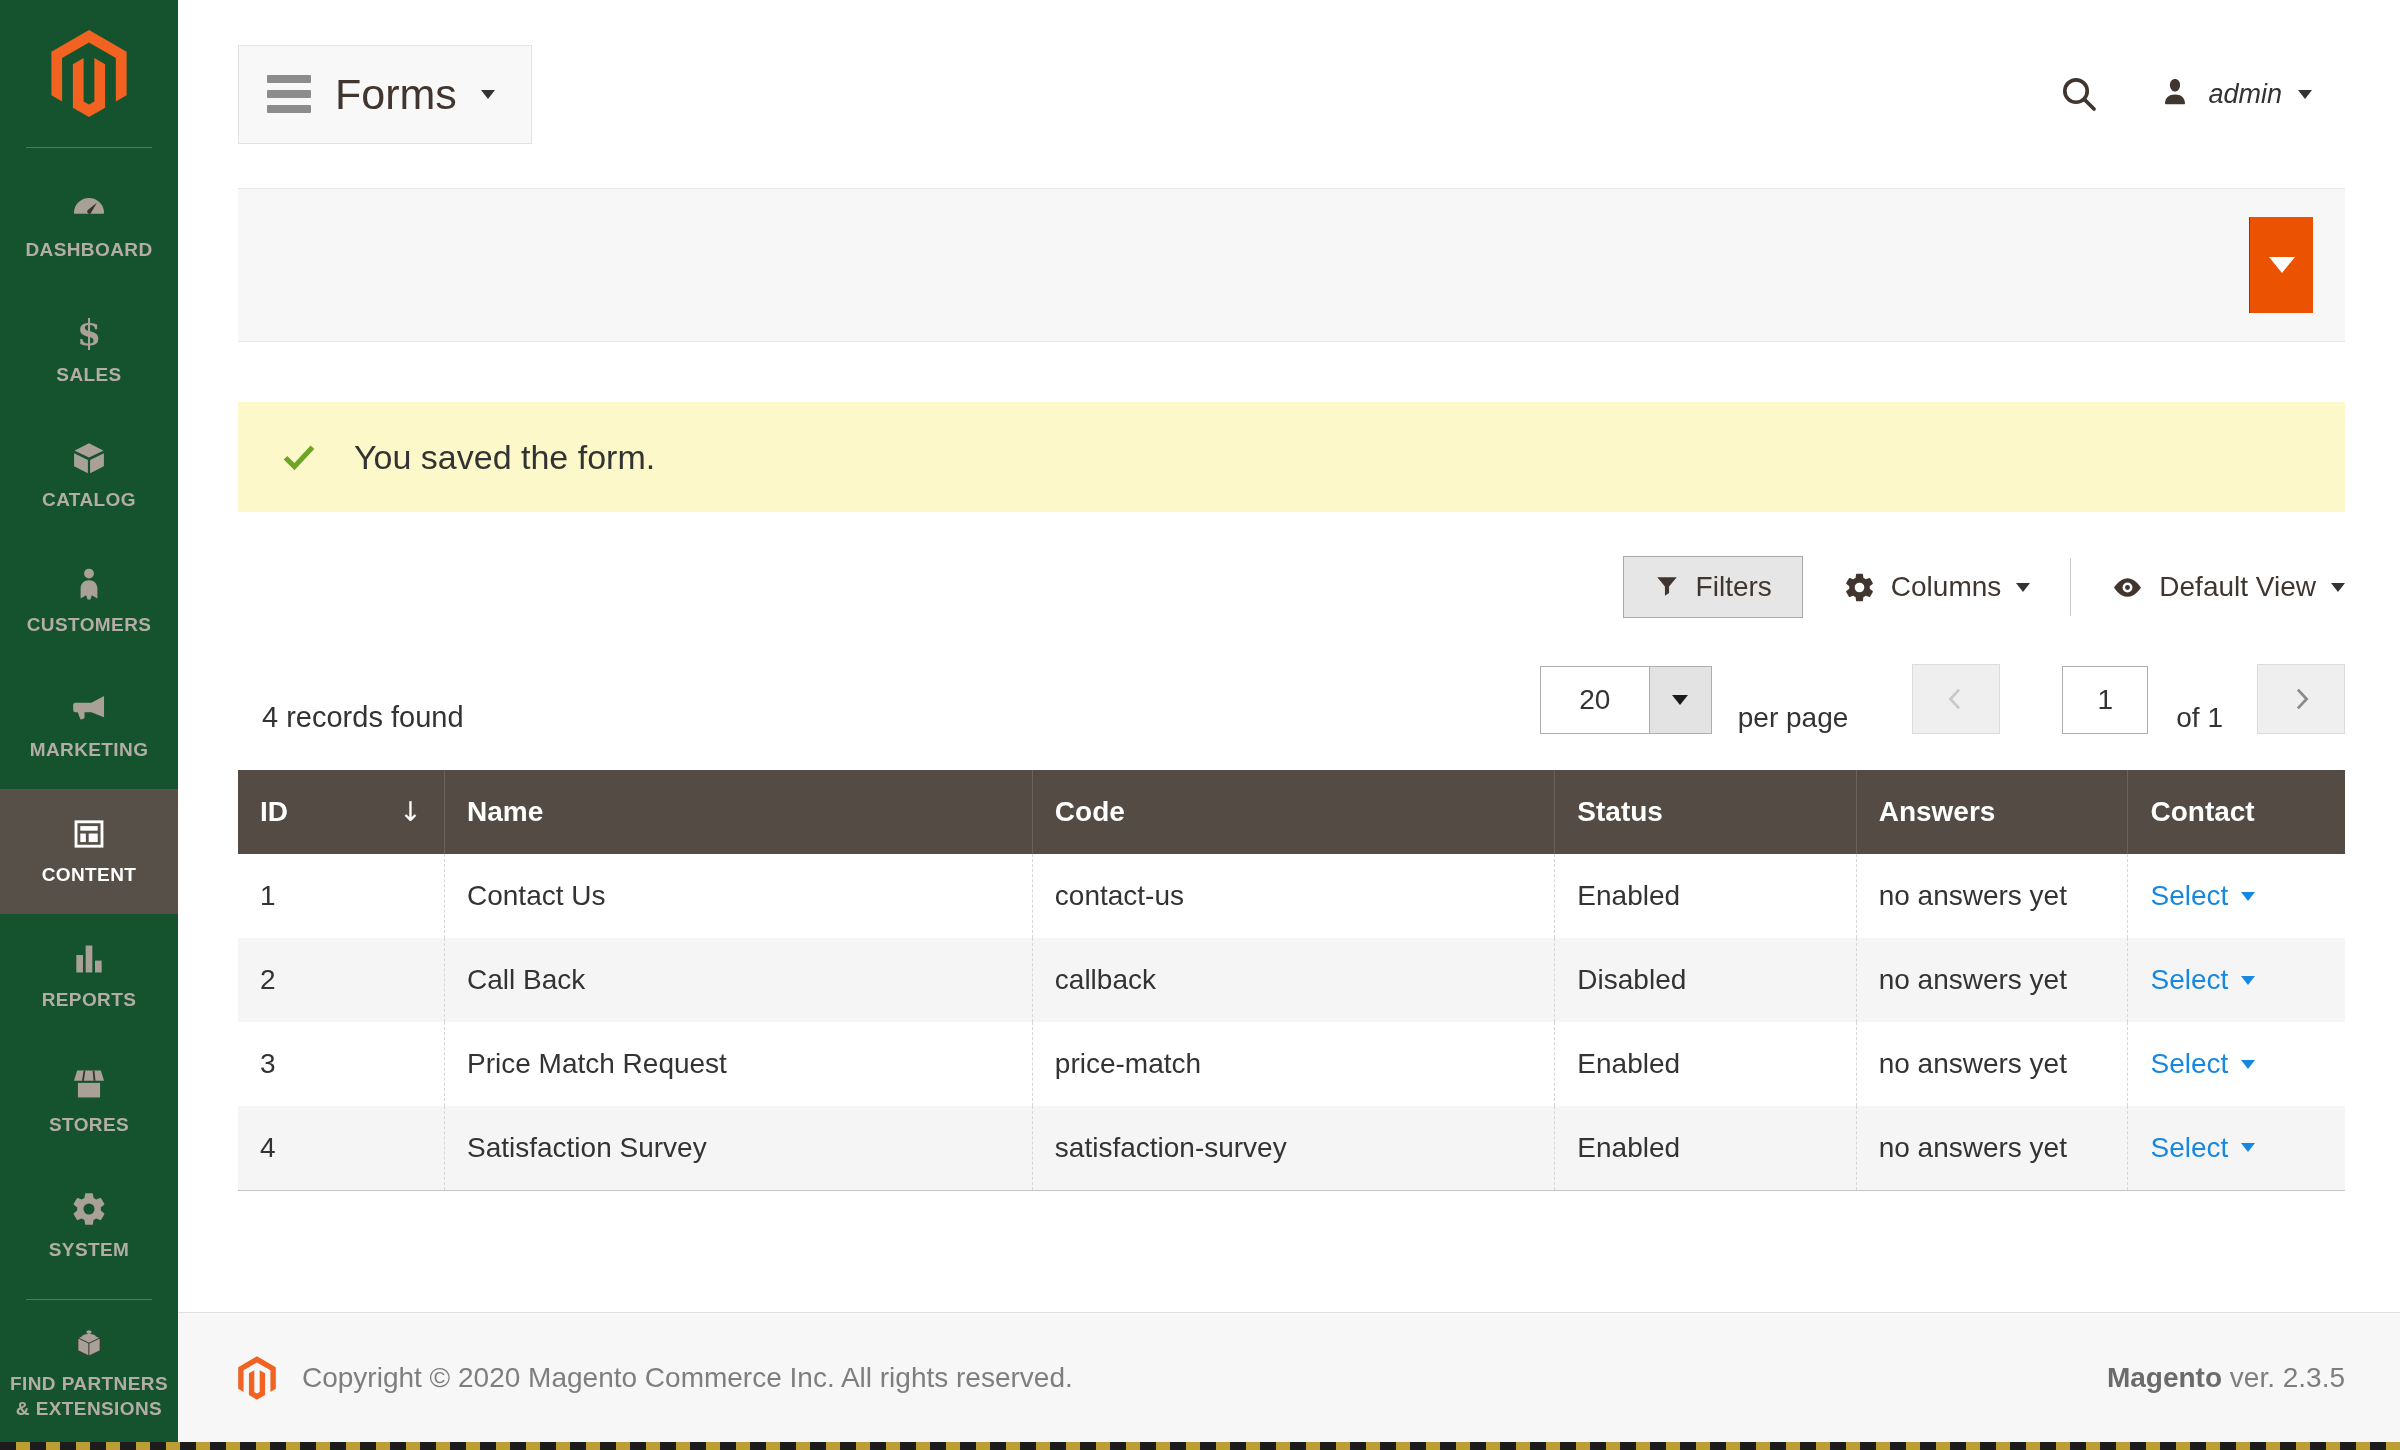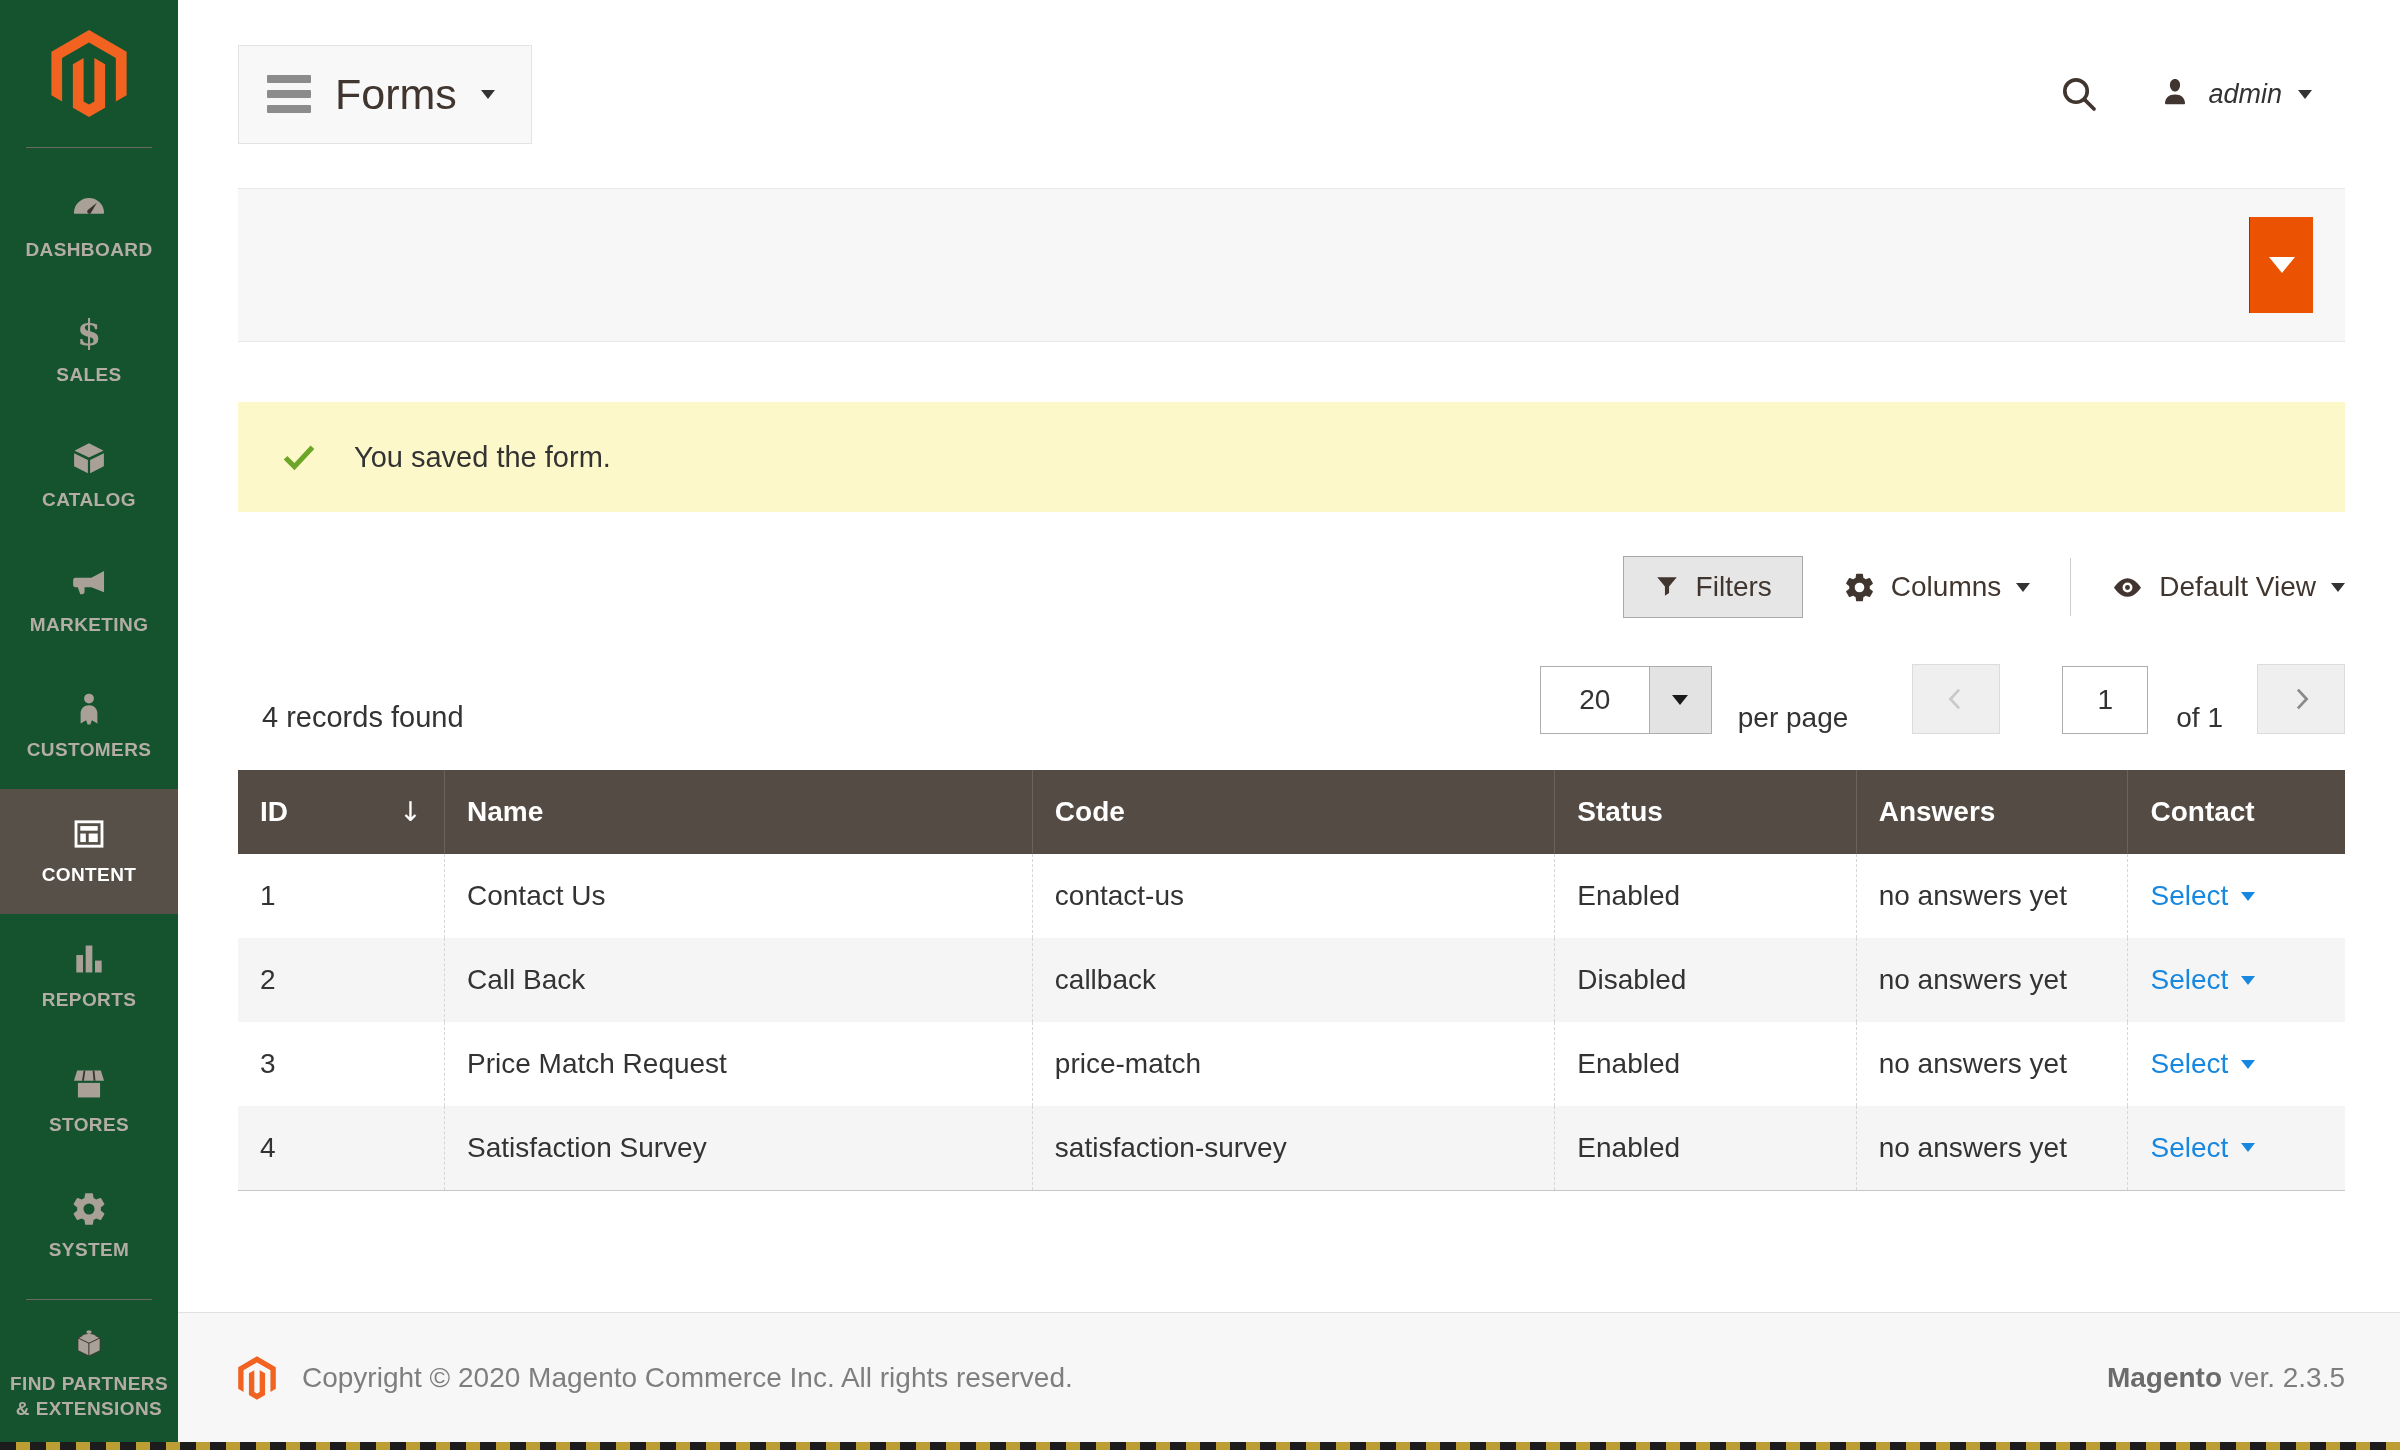--- a/index.html
+++ b/index.html
@@ -46,21 +46,21 @@
   .admin-name { font-size:27px; color:#333; }
 
   .page-actions { margin:0 55px 0 60px; height:154px; background:#f7f7f7; border-top:1px solid #e8e8e8; border-bottom:1px solid #e8e8e8; display:flex; align-items:center; justify-content:flex-end; padding-right:32px; }
   .add-form-btn { display:flex; height:96px; background:#eb5202; color:#fff; }
   .add-form-btn button { background:transparent; border:none; color:#fff; cursor:pointer; font-family:inherit; }
   .add-main { padding:0 48px; font-size:31px; font-weight:700; }
   .add-caret { width:64px; border-left:1px solid rgba(0,0,0,.35) !important; display:flex; align-items:center; justify-content:center; }
 
   .content { flex:1; padding:0 55px 0 60px; }
 
-  .message-success { margin-top:60px; height:110px; background:#fdf8c9; display:flex; align-items:center; gap:36px; padding:0 42px; font-size:29px; color:#333; }
+  .message-success { margin-top:60px; height:110px; background:#fdf8c9; display:flex; align-items:center; gap:36px; padding:0 42px; font-size:34px; color:#333; }
   .check-ic svg { width:38px; height:38px; display:block; }
 
   .grid-controls { margin-top:44px; display:flex; justify-content:flex-end; align-items:center; gap:40px; }
   .filters-button { display:flex; align-items:center; gap:16px; height:62px; padding:0 30px; background:#e6e6e6; border:1px solid #a8a8a8; font-size:28px; color:#41362f; cursor:pointer; font-family:inherit; }
   .filters-button svg { width:26px; height:26px; }
   .control { display:flex; align-items:center; gap:15px; font-size:28px; color:#41362f; cursor:pointer; }
   .control svg { width:33px; height:33px; }
   .v-divider { width:1px; height:58px; background:#ccc; }
 
   .records-bar { margin-top:46px; display:flex; align-items:flex-end;margin-left:24px; }
@@ -129,33 +129,33 @@
           <span class="icon">
             <svg viewBox="0 0 24 24" fill="currentColor">
               <path d="M12 2 3 6.6v.2L12 11l9-4.2v-.2zM2.6 8.3v8.2l8.7 4.5v-8.3zM21.4 8.3l-8.7 4.4V21l8.7-4.5z"></path>
             </svg>
           </span>
           <span class="nav-label">CATALOG</span>
         </div>
         <div class="nav-item">
           <span class="icon">
             <svg viewBox="0 0 24 24" fill="currentColor">
-              <path d="M21.5 3.8v13.4l-8-3.2H9.2v2.9c0 .8-.7 1.5-1.5 1.5H6.5l-1.6-4.4H3.4c-.8 0-1.4-.6-1.4-1.4V9.4C2 8.6 2.6 8 3.4 8h10.1z"></path>
-            </svg>
-          </span>
-          <span class="nav-label">MARKETING</span>
-        </div>
-        <div class="nav-item">
-          <span class="icon">
-            <svg viewBox="0 0 24 24" fill="currentColor">
               <circle cx="12" cy="5.4" r="3.1"></circle>
               <path d="M12 9.7c-3.1 0-5.3 2.2-5.3 5.1v6.4l3.5-2.1.9 2.7h1.8l.9-2.7 3.5 2.1v-6.4c0-2.9-2.2-5.1-5.3-5.1z"></path>
             </svg>
           </span>
           <span class="nav-label">CUSTOMERS</span>
+        </div>
+        <div class="nav-item">
+          <span class="icon">
+            <svg viewBox="0 0 24 24" fill="currentColor">
+              <path d="M21.5 3.8v13.4l-8-3.2H9.2v2.9c0 .8-.7 1.5-1.5 1.5H6.5l-1.6-4.4H3.4c-.8 0-1.4-.6-1.4-1.4V9.4C2 8.6 2.6 8 3.4 8h10.1z"></path>
+            </svg>
+          </span>
+          <span class="nav-label">MARKETING</span>
         </div>
         <div class="nav-item active">
           <span class="icon">
             <svg viewBox="0 0 24 24" fill="currentColor">
               <rect x="3.8" y="4.3" width="16.4" height="15.4" fill="none" stroke="currentColor" stroke-width="1.8"></rect>
               <rect x="6.5" y="7" width="11" height="2.9"></rect>
               <rect x="6.5" y="11.7" width="3.5" height="5.4"></rect>
               <rect x="11.8" y="11.7" width="5.7" height="5.4"></rect>
             </svg>
           </span>

